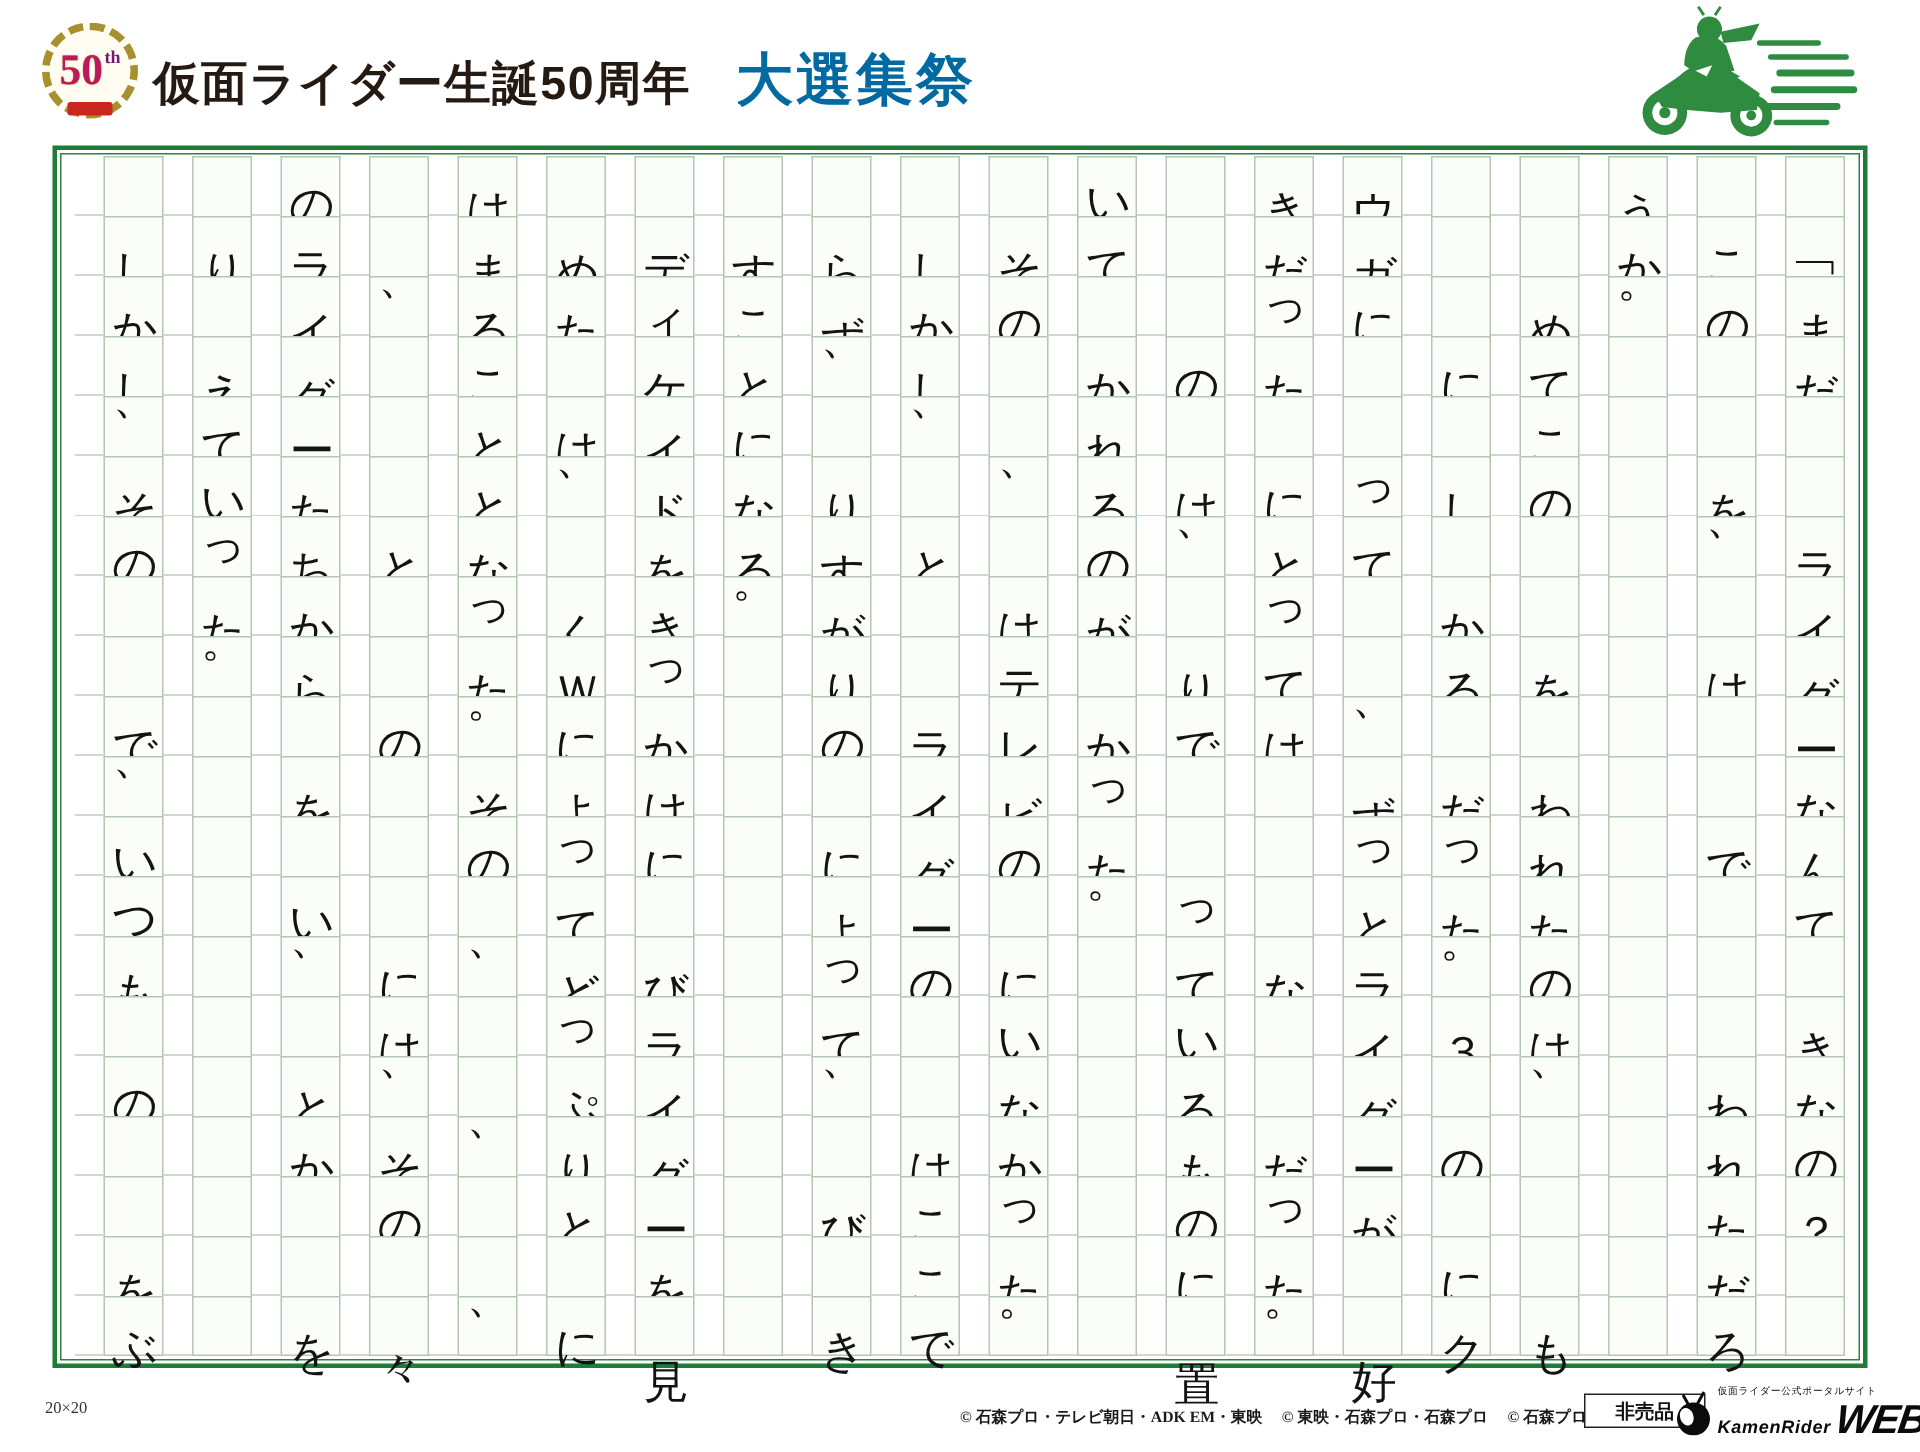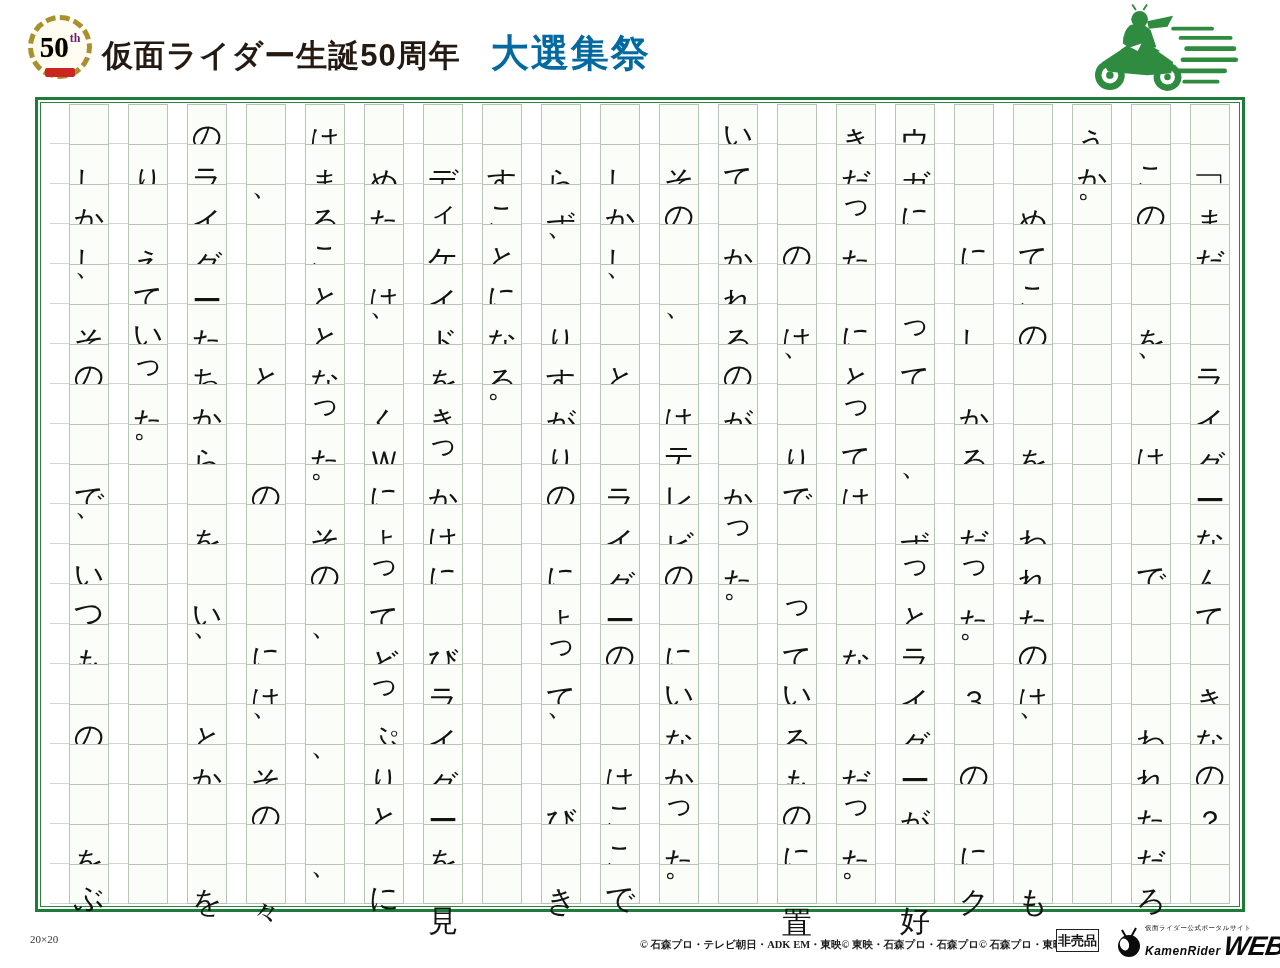--- a/index.html
+++ b/index.html
@@ -3,21 +3,21 @@
 <meta charset="utf-8">
 <style>
   html,body{margin:0;padding:0;}
   .page{position:relative;width:1280px;height:968px;background:#ffffff;overflow:hidden;
         font-family:"Liberation Sans",sans-serif;}
 
   
   .badge{position:absolute;left:28px;top:15px;width:64px;height:64px;border-radius:50%;
          border:5px dashed #a9902f;background:#fffdf2;box-sizing:border-box;
          display:flex;align-items:center;justify-content:center;}
-  .badge-num{font-family:"Liberation Serif",serif;font-weight:bold;font-size:29px;color:#000000;
+  .badge-num{font-family:"Liberation Serif",serif;font-weight:bold;font-size:29px;color:#be185d;
              text-shadow:0 0 1px #a9902f;line-height:1;}
   .badge-th{font-family:"Liberation Serif",serif;font-weight:bold;font-size:12px;color:#701a75;
             margin-left:1px;margin-top:-18px;}
   .badge-ribbon{position:absolute;bottom:-3px;left:50%;transform:translateX(-50%);
                 width:30px;height:9px;background:#c8261e;border-radius:2px;}
   .title-wrap{position:absolute;left:102px;top:28px;display:flex;align-items:baseline;gap:30px;}
   .title-main{font-size:31px;font-weight:bold;color:#241a12;letter-spacing:1px;}
   .title-accent{font-size:38px;font-weight:bold;color:#0369a1;letter-spacing:2px;}
   .moto{position:absolute;left:1082px;top:4px;width:158px;height:93px;}
 
@@ -35,25 +35,25 @@
         border-left:1px solid #b5c6b5;border-right:1px solid #b5c6b5;border-top:1px solid #b5c6b5;
         display:flex;align-items:center;justify-content:center;}
   .cells .cell:last-child{border-bottom:1px solid #b5c6b5;}
   .glyph{writing-mode:vertical-rl;text-orientation:mixed;
          font-family:"DejaVu Serif","Liberation Serif",serif;
          font-size:30px;line-height:38px;color:#131313;}
 
   
   .grid-size{position:absolute;left:30px;top:933px;
              font-family:"Liberation Serif",serif;font-size:11px;color:#333;}
-  .copyright{position:absolute;left:640px;top:938px;display:flex;white-space:nowrap;
+  .copyright{position:absolute;left:640px;top:938px;display:flex;gap:13px;white-space:nowrap;
              font-family:"Liberation Serif",serif;font-weight:bold;font-size:10.5px;color:#1a1a1a;}
   .nfs{position:absolute;left:1056px;top:929px;border:1.5px solid #222;background:#fff;
        font-family:"Liberation Serif",serif;font-weight:bold;font-size:13px;color:#111;
-       padding:4px 1px;line-height:1;}
+       padding:4px 20px;line-height:1;}
   .krweb{position:absolute;left:1116px;top:925px;display:flex;align-items:center;gap:3px;cursor:pointer;}
   .krweb-text{display:flex;flex-direction:column;line-height:1;}
   .kr-tagline{font-size:6.5px;letter-spacing:.5px;color:#111;margin-bottom:1px;white-space:nowrap;}
   .kr-name{display:flex;align-items:baseline;gap:3px;font-style:italic;font-weight:bold;color:#0b0b0b;}
   .kr-main{font-family:Liberation Sans, sans-serif;font-size:12px;letter-spacing:.5px;}
   .kr-web{font-family:"Liberation Sans",sans-serif;font-size:27px;letter-spacing:-1px;transform:skewX(-8deg);}
 </style>
 </head>
 <body>
 

